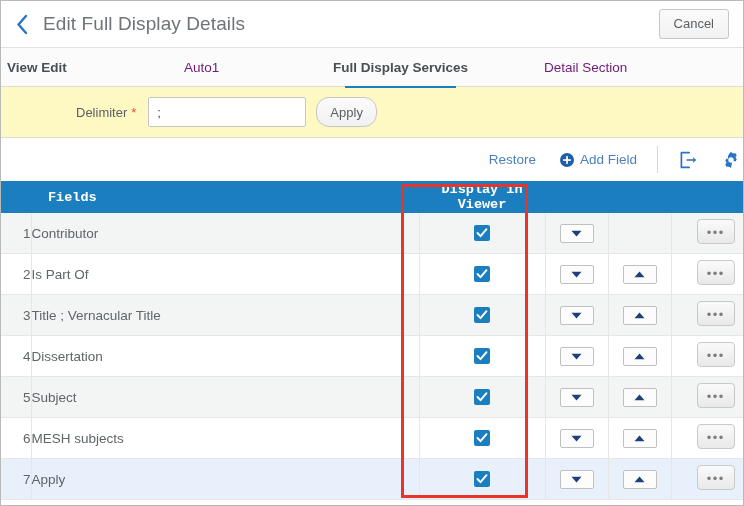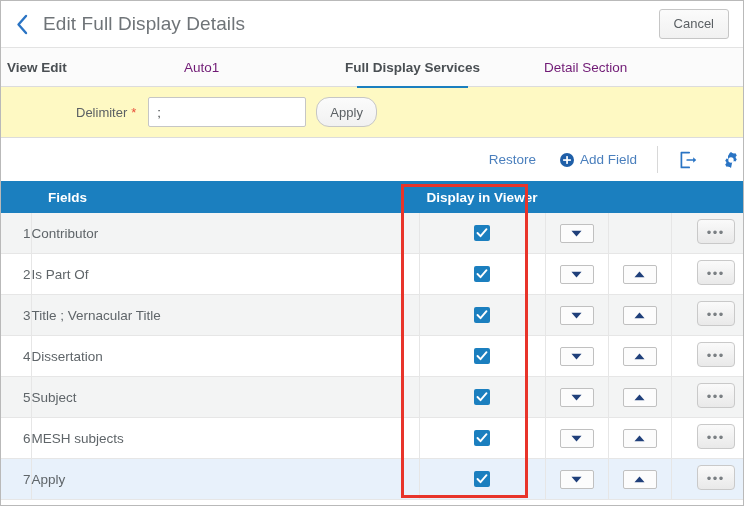--- a/index.html
+++ b/index.html
@@ -196,20 +196,21 @@
   }
   .tbl thead th {
     background: #1b7fbf;
     color: #ffffff;
     font-size: 13.5px;
     font-weight: bold;
     height: 32px;
     text-align: left;
     padding: 0;
     vertical-align: middle;
+    font-family: Liberation Mono, monospace;
   }
   .tbl thead th.c-idx   { width: 30px; }
   .tbl thead th.c-field { width: 371px; padding-left: 17px; }
   .tbl thead th.c-disp  { width: 126px; text-align: center; }
   .tbl thead th.c-down  { width: 63px; }
   .tbl thead th.c-up    { width: 63px; }
   .tbl thead th.c-more  { width: 89px; }
 
   .tbl tbody td {
     height: 40px;
@@ -318,21 +319,21 @@
       </svg>
     </div>
     <div class="page-title">Edit Full Display Details</div>
     <div class="spacer"></div>
     <button class="cancel-btn">Cancel</button>
   </div>
 
   <div class="tabsrow">
     <div class="tab is-label" style="left:6px;">View Edit</div>
     <div class="tab" style="left:183px;">Auto1</div>
-    <div class="tab is-active" style="left:344px;">Full Display Services</div>
+    <div class="tab is-active" style="left:332px;">Full Display Services</div>
     <div class="tab" style="left:543px;">Detail Section</div>
   </div>
 
   <div class="delimbar">
     <span class="delim-label">Delimiter</span>
     <span class="req-star">*</span>
     <input class="delim-input" type="text" value=";" style="">
     <button class="apply-btn">Apply</button>
   </div>
 

